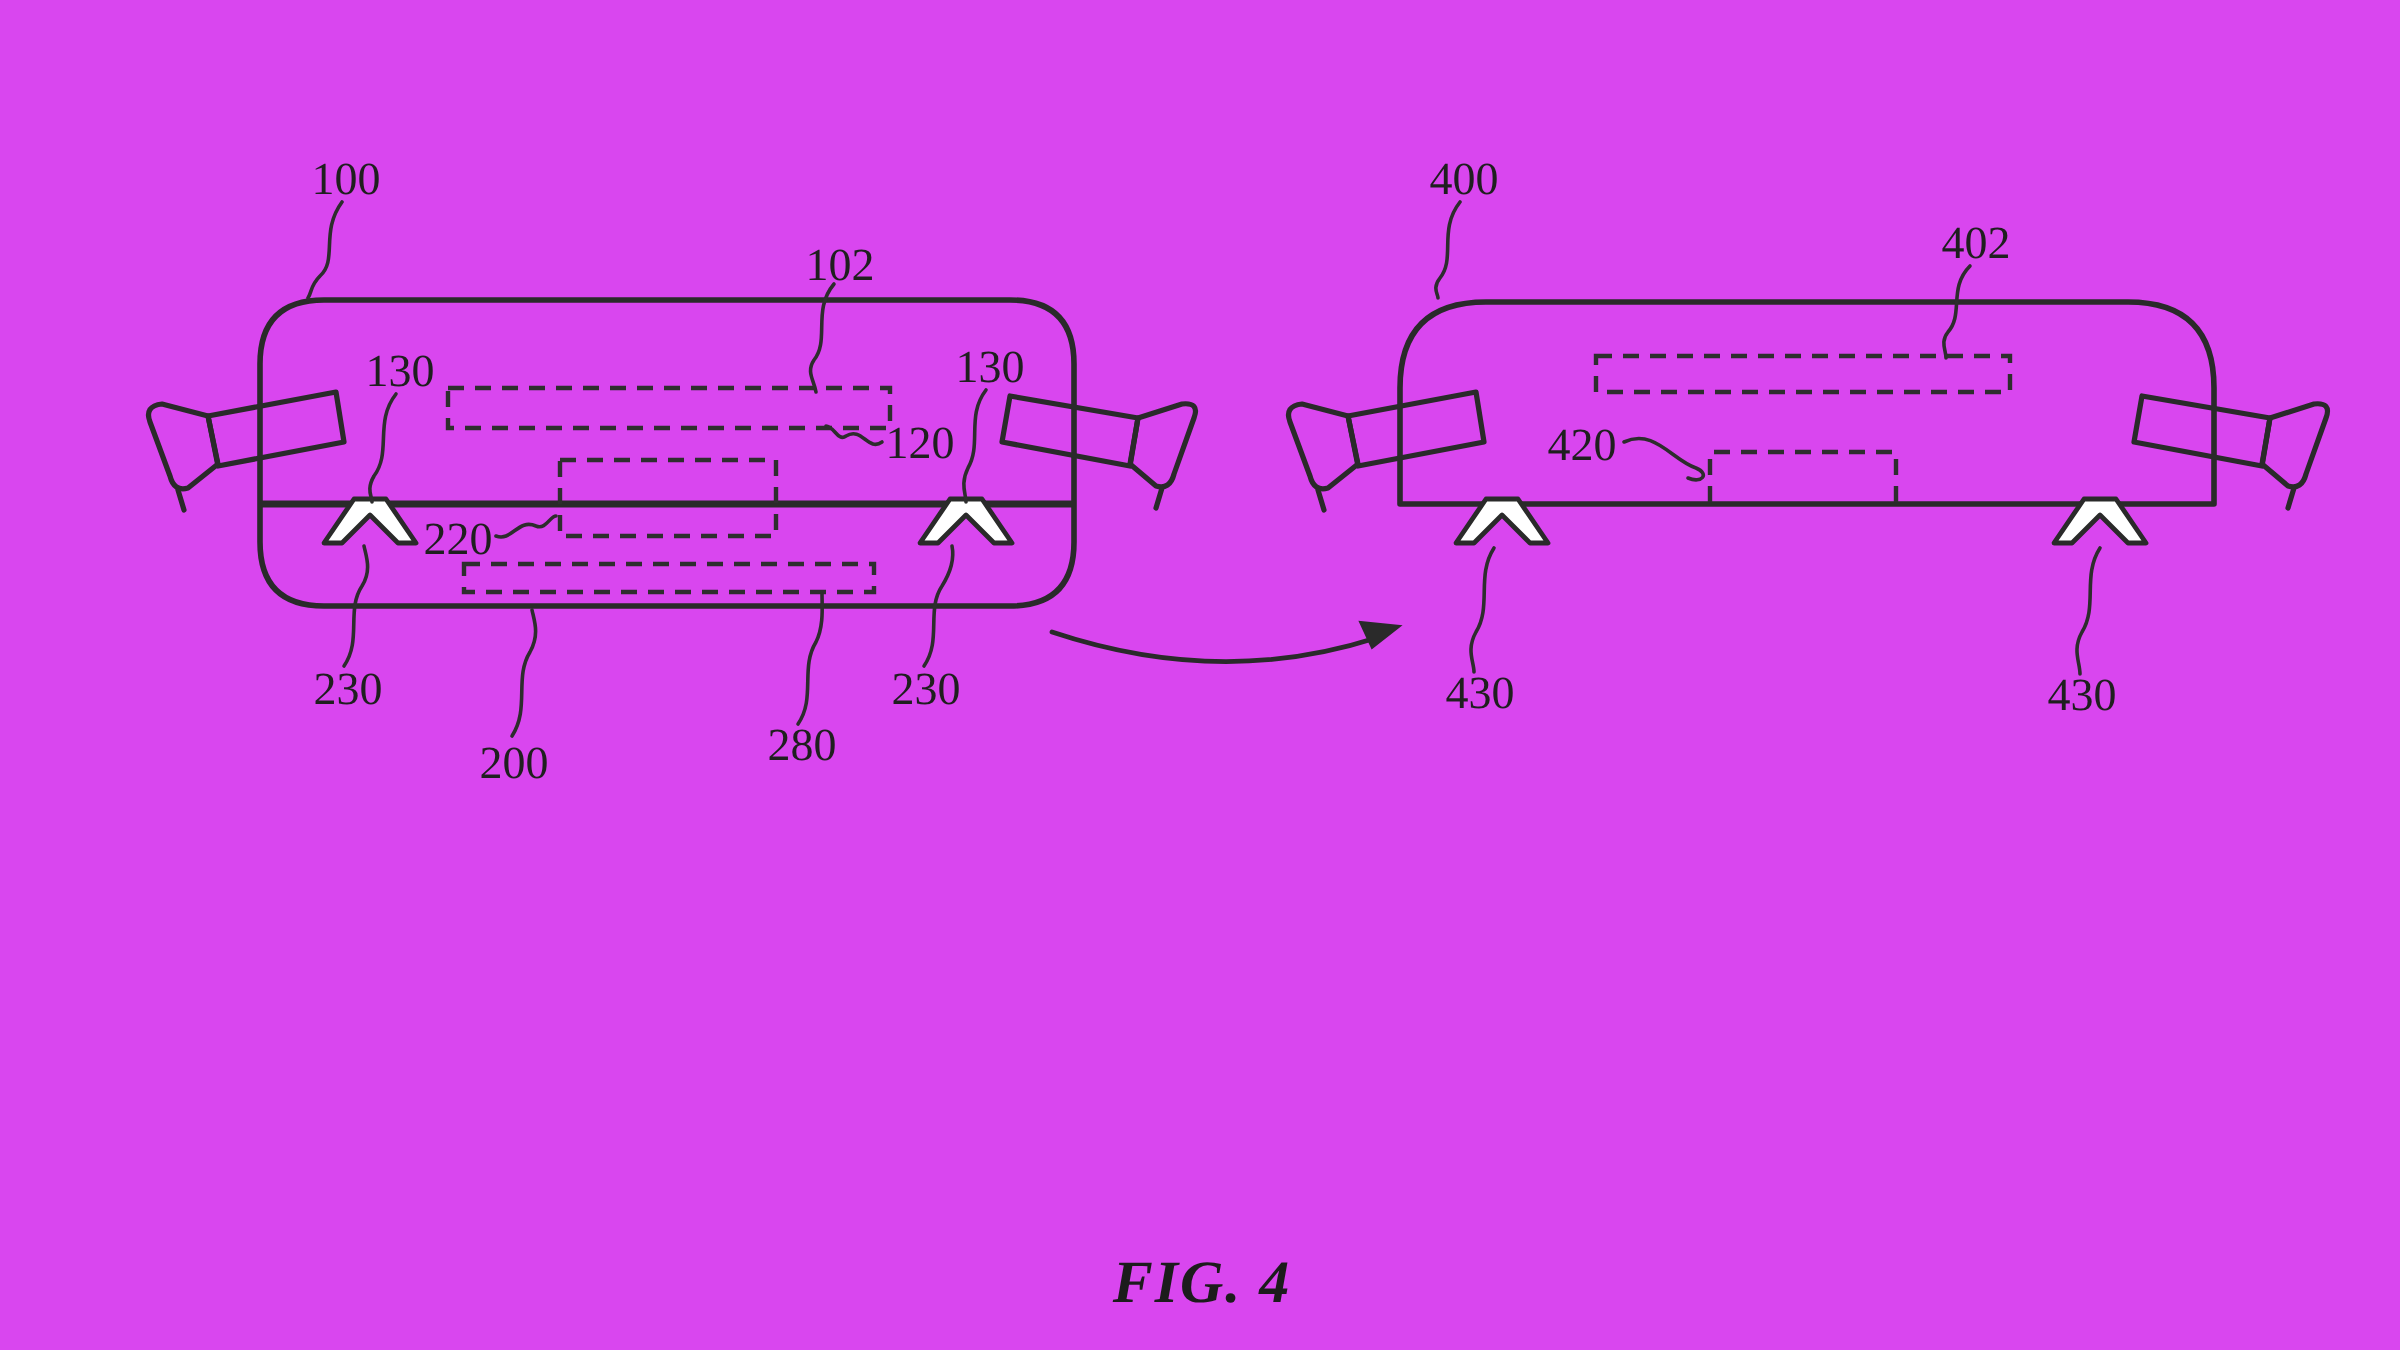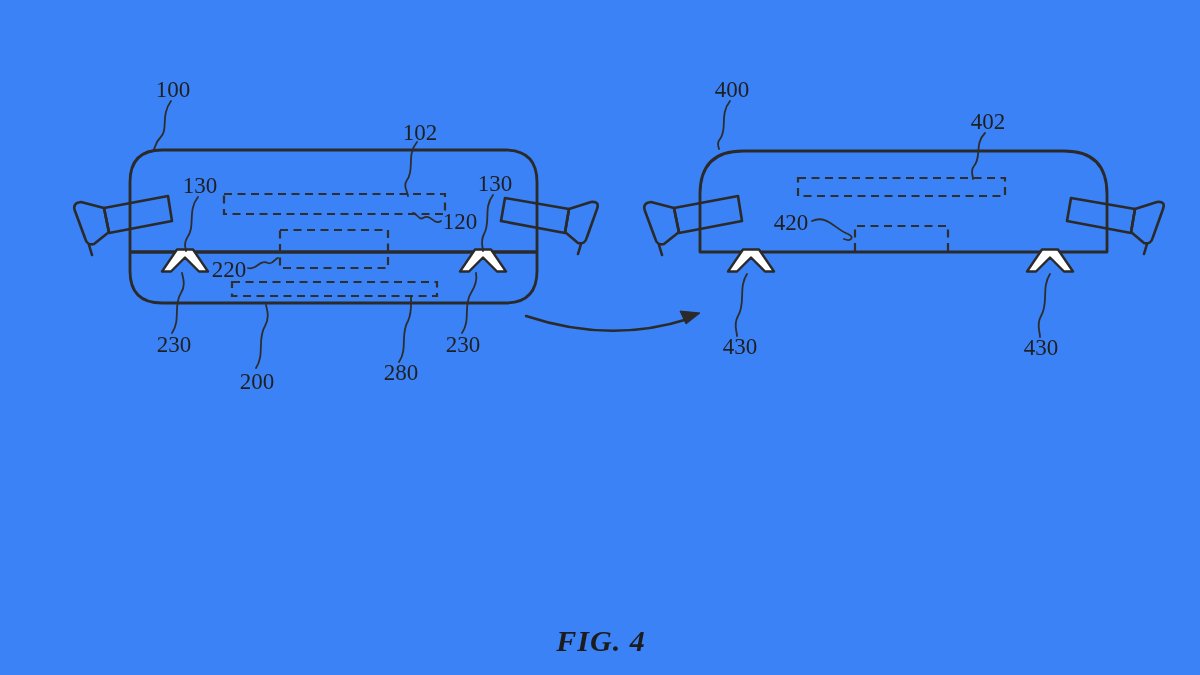--- a/index.html
+++ b/index.html
@@ -4,21 +4,21 @@
 <style>
   html, body {
     margin: 0;
     padding: 0;
     background: #ffffff;
   }
   .stage {
     position: relative;
     width: 1200px;
     height: 675px;
-    background: #3b82f6;
+    background: #d946ef;
     overflow: hidden;
     font-family: "Liberation Serif", "DejaVu Serif", serif;
   }
   svg { display: block; }
   .outline {
     fill: none;
     stroke: #2a2a2a;
     stroke-width: 2.8;
     stroke-linejoin: round;
     stroke-linecap: round;

